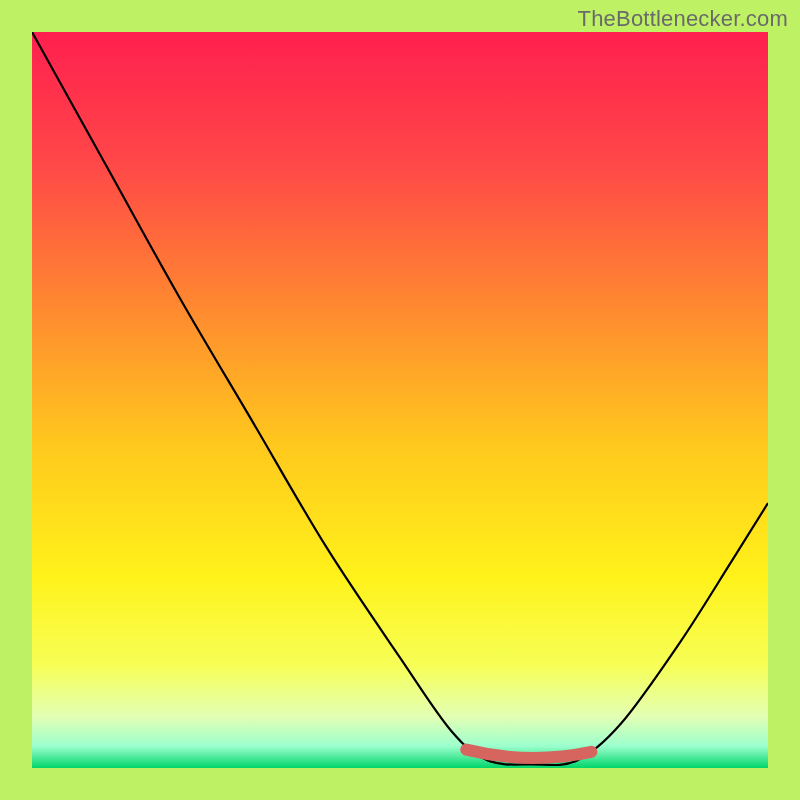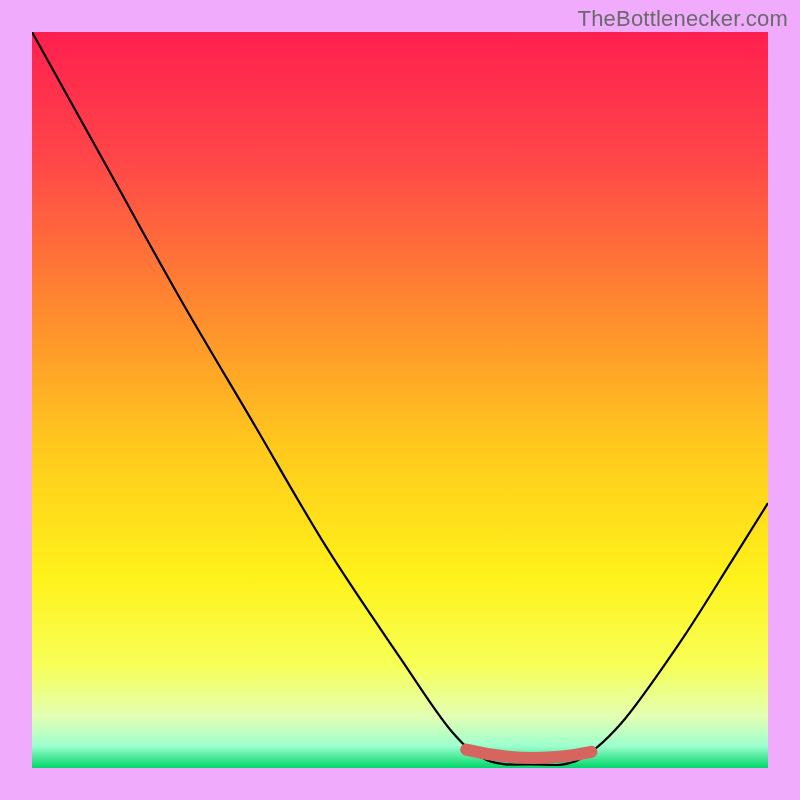--- a/index.html
+++ b/index.html
@@ -9,21 +9,21 @@
     height: 800px;
     background: #000;
     overflow: hidden;
   }
   .frame {
     position: absolute;
     left: 0;
     top: 0;
     width: 800px;
     height: 800px;
-    background: #f0abfc;
+    background: #bef264;
   }
   .plot {
     position: absolute;
     left: 32px;
     top: 32px;
     width: 736px;
     height: 736px;
     overflow: hidden;
   }
   .watermark {

